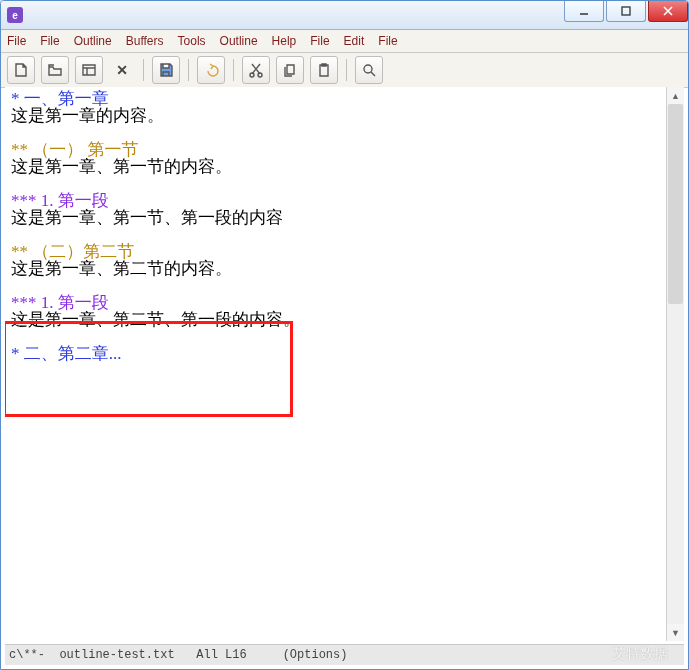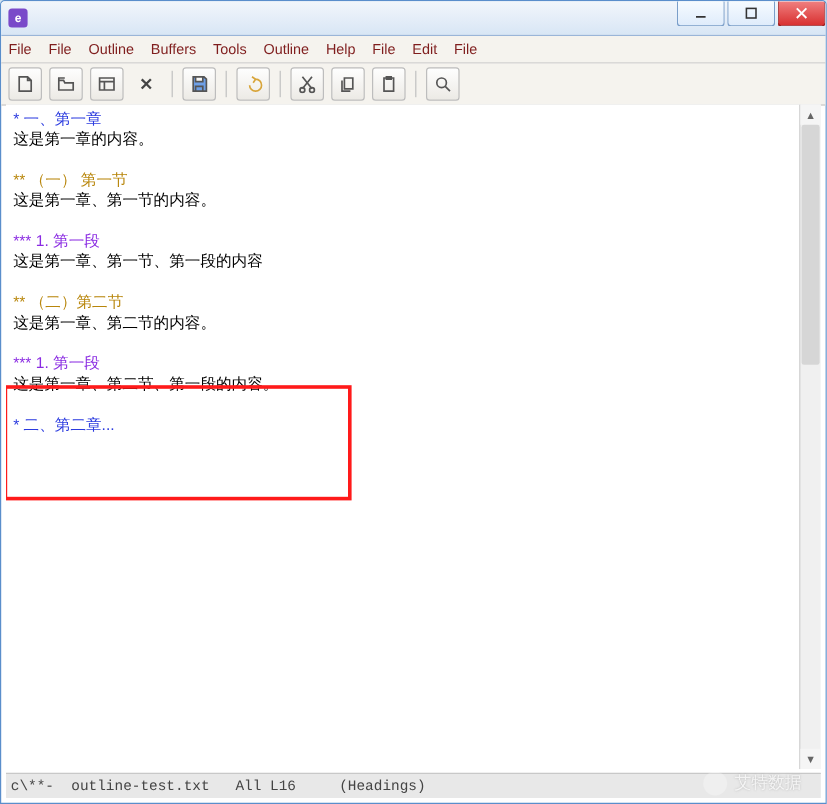--- a/index.html
+++ b/index.html
@@ -12,33 +12,33 @@
   .winbtn.close{background:linear-gradient(#f08080,#d83030);color:#fff;border-color:#a02020;}
   .winbtn svg{width:12px;height:12px;}
   .menubar{height:22px;background:#f5f3ee;display:flex;align-items:center;padding-left:6px;border-bottom:1px solid #c8c8c8;color:#7f1d1d;}
   .menubar span{margin-right:14px;cursor:default;}
   .toolbar{height:34px;background:#f5f3ee;display:flex;align-items:center;padding-left:6px;border-bottom:1px solid #c8c8c8;gap:6px;}
   .tbtn{width:26px;height:26px;border:1px solid #bdbdbd;background:linear-gradient(#fefefe,#eceae5);border-radius:3px;display:flex;align-items:center;justify-content:center;cursor:pointer;}
   .tbtn svg{width:16px;height:16px;stroke:#555;fill:none;stroke-width:1.4;}
   .tsep{width:1px;height:22px;background:#c0c0c0;margin:0 2px;}
   .tglyph{font-size:14px;line-height:1;color:#444;font-weight:bold;}
   .editor-wrap{position:absolute;top:86px;left:4px;right:4px;bottom:28px;background:#fff;overflow:hidden;}
-  .editor{position:absolute;top:0;left:0;right:17px;bottom:0;font-family:Liberation Sans, sans-serif;font-size:13px;line-height:17px;white-space:pre;padding:3px 6px;color:#000;}
+  .editor{position:absolute;top:0;left:0;right:17px;bottom:0;font-family:Liberation Serif, serif;font-size:17px;line-height:17px;white-space:pre;padding:3px 6px;color:#000;}
   .vscroll{position:absolute;top:0;right:0;width:17px;bottom:0;background:#f0f0f0;border-left:1px solid #d0d0d0;}
   .vscroll .up,.vscroll .down{height:17px;background:#f5f5f5;display:flex;align-items:center;justify-content:center;color:#666;font-size:9px;}
   .vscroll .down{position:absolute;bottom:0;width:100%;}
   .vscroll .thumb{position:absolute;top:17px;left:1px;right:1px;height:200px;background:#d6d6d6;border-radius:2px;}
   .star{color:#2a3adf;}
   .h1{color:#2a3adf;}
   .h2a{color:#b8860b;}
   .h2b{color:#b8860b;}
   .h3{color:#8a2be2;}
   .highlight-box{position:absolute;border:3px solid #ff1a1a;pointer-events:none;}
   .modeline{position:absolute;left:4px;right:4px;bottom:4px;height:20px;background:#e8e8e8;color:#444;font-family:"Courier New",monospace;font-size:12px;line-height:20px;padding-left:4px;border-top:1px solid #c8c8c8;white-space:pre;}
-  .watermark{position:absolute;right:20px;bottom:6px;color:#fff;opacity:0.55;font-size:14px;display:flex;align-items:center;gap:6px;text-shadow:0 0 2px #888;}
+  .watermark{position:absolute;right:20px;bottom:6px;color:#fff;opacity:0.55;font-size:14px;display:flex;gap:6px;text-shadow:0 0 2px #888;flex-direction:column;}
   .watermark .wicon{width:20px;height:20px;background:rgba(255,255,255,0.5);border-radius:50%;display:inline-block;}
 </style>
 </head>
 <body>
 
 <div class="window">
 
   <div class="titlebar">
     <span class="ico">e</span>
     <span class="spacer"></span>
@@ -136,20 +136,20 @@
   <div class="editor-wrap">
     <div class="editor" id="editor"><div><span class="star h1">*</span><span class="h1"> 一、第一章</span></div><div>这是第一章的内容。</div><div>&nbsp;</div><div><span class="star h2a">**</span><span class="h2a"> （一） 第一节</span></div><div>这是第一章、第一节的内容。</div><div>&nbsp;</div><div><span class="star h3">***</span><span class="h3"> 1. 第一段</span></div><div>这是第一章、第一节、第一段的内容</div><div>&nbsp;</div><div><span class="star h2b">**</span><span class="h2b"> （二）第二节</span></div><div>这是第一章、第二节的内容。</div><div>&nbsp;</div><div><span class="star h3">***</span><span class="h3"> 1. 第一段</span></div><div>这是第一章、第二节、第一段的内容。</div><div>&nbsp;</div><div><span class="star h1">*</span><span class="h1"> 二、第二章...</span></div></div>
     <div class="highlight-box" id="hlbox" style="top: 234px; left: -2px; width: 284px; height: 90px;"></div>
     <div class="vscroll">
       <div class="up">▲</div>
       <div class="thumb"></div>
       <div class="down">▼</div>
     </div>
   </div>
 
-  <div class="modeline">c\**-  outline-test.txt   All L16     (Headings)</div>
+  <div class="modeline">c\**-  outline-test.txt   All L16     (Options)</div>
 
   <div class="watermark">
     <span class="wicon"></span>
     <span>艾特数据</span>
   </div>
 
 </div>
 
 </body></html>

